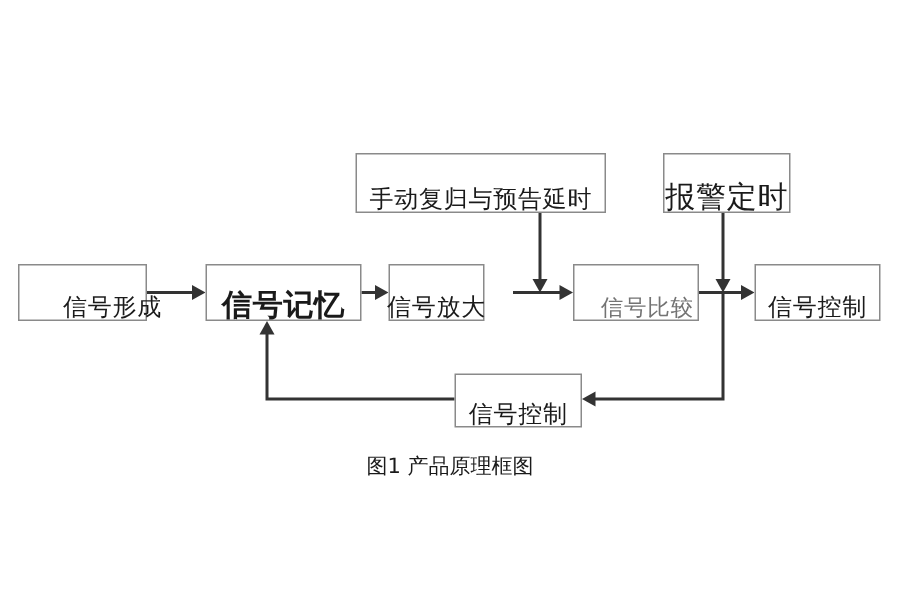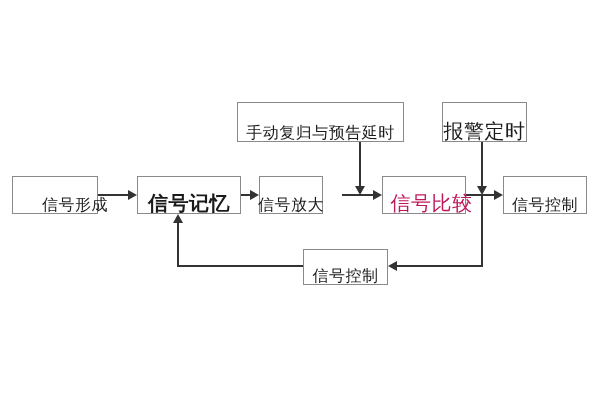--- a/index.html
+++ b/index.html
@@ -82,31 +82,32 @@
   <div id="node-layer">
       <div class="node-box" style="left: 12px; top: 176px; width: 86px; height: 38px; border-color: rgb(138, 138, 138); color: rgb(26, 26, 26); font-size: 16px; padding-left: 40px;">
         <span class="node-label">信号形成</span>
       </div>
       <div class="node-box" style="left: 137px; top: 176px; width: 104px; height: 38px; border-color: rgb(138, 138, 138); color: rgb(26, 26, 26); font-size: 20px; font-weight: bold;">
         <span class="node-label">信号记忆</span>
       </div>
       <div class="node-box" style="left: 259px; top: 176px; width: 64px; height: 38px; border-color: rgb(138, 138, 138); color: rgb(26, 26, 26); font-size: 16px;">
         <span class="node-label">信号放大</span>
       </div>
-      <div class="node-box" style="left: 382px; top: 176px; width: 84px; height: 38px; border-color: rgb(138, 138, 138); color: #be185d; font-size: 20px; padding-left: 15px;">
+      <div class="node-box" style="left: 382px; top: 176px; width: 84px; height: 38px; border-color: rgb(138, 138, 138); color: #737373; font-size: 15px; padding-left: 15px;">
         <span class="node-label">信号比较</span>
       </div>
       <div class="node-box" style="left: 503px; top: 176px; width: 84px; height: 38px; border-color: rgb(138, 138, 138); color: rgb(26, 26, 26); font-size: 16px;">
         <span class="node-label">信号控制</span>
       </div>
       <div class="node-box" style="left: 237px; top: 102px; width: 167px; height: 40px; border-color: rgb(138, 138, 138); color: rgb(26, 26, 26); font-size: 16px;">
         <span class="node-label">手动复归与预告延时</span>
       </div>
       <div class="node-box" style="left: 442px; top: 102px; width: 85px; height: 40px; border-color: rgb(138, 138, 138); color: rgb(26, 26, 26); font-size: 20px;">
         <span class="node-label">报警定时</span>
       </div>
       <div class="node-box" style="left: 303px; top: 249px; width: 85px; height: 36px; border-color: rgb(138, 138, 138); color: rgb(26, 26, 26); font-size: 16px;">
         <span class="node-label">信号控制</span>
       </div>
     </div>
 
+  <div class="caption" style="top: 302px; font-size: 14px; color: rgb(26, 26, 26);">图1 产品原理框图</div>
 
 </div>
 
 </body></html>

